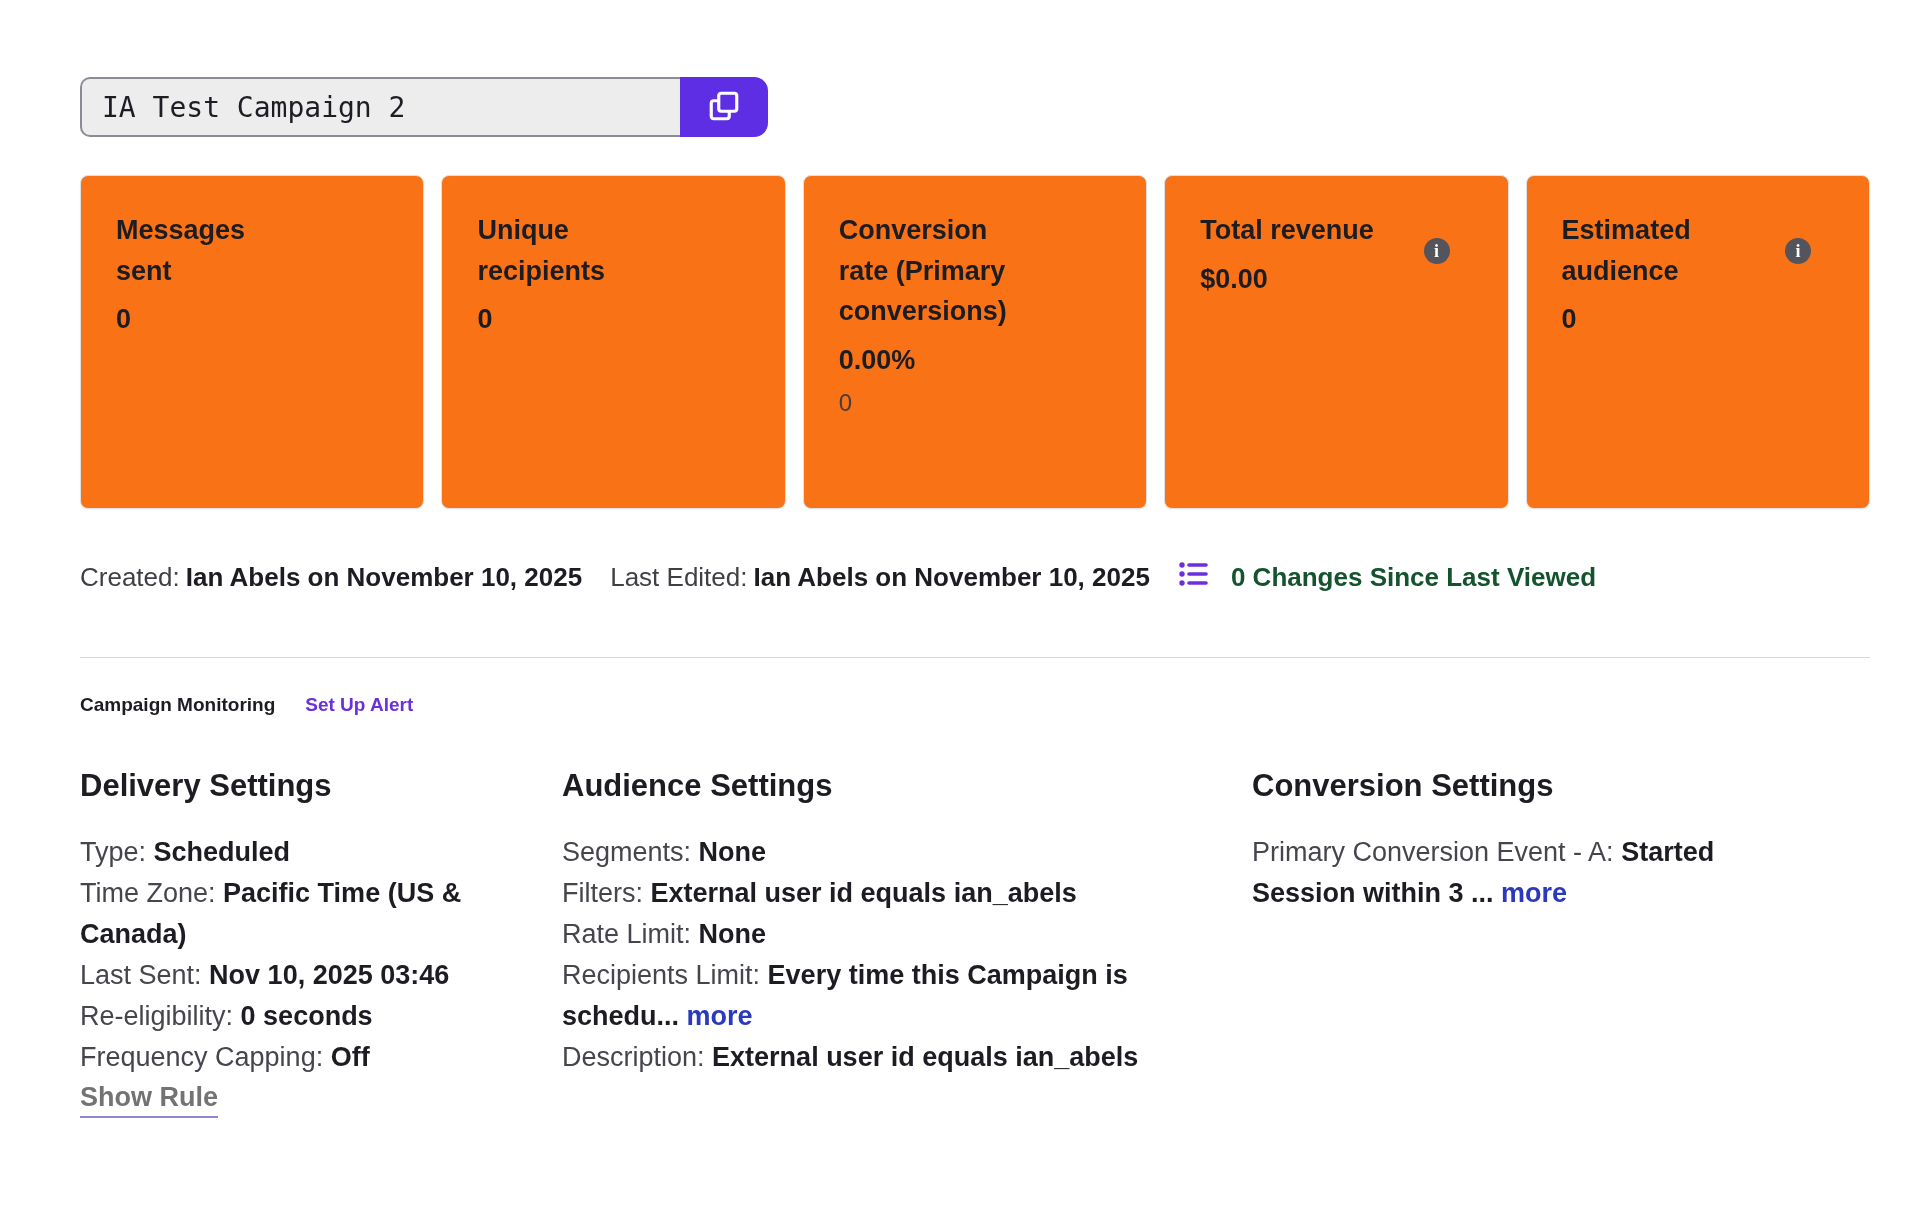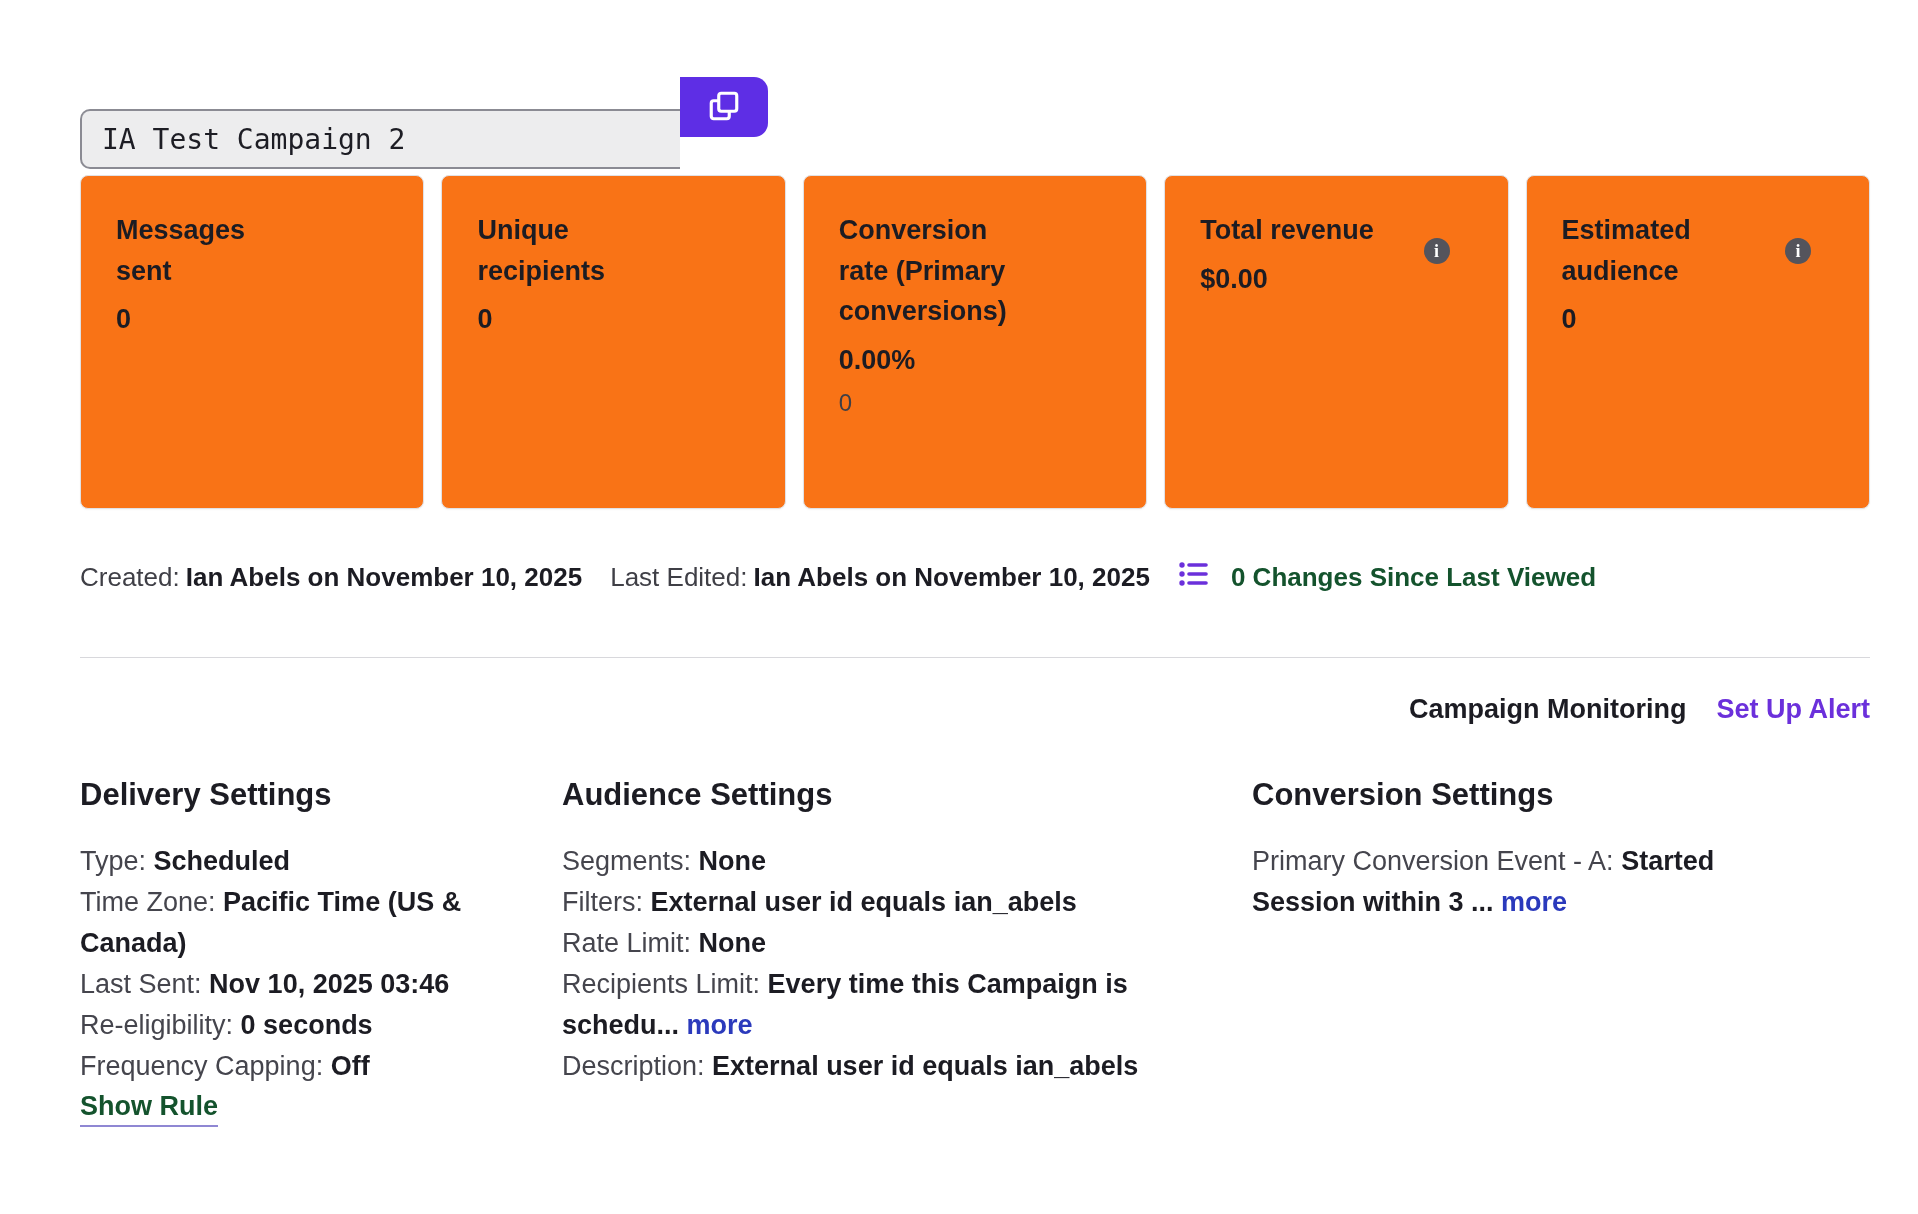--- a/index.html
+++ b/index.html
@@ -7,21 +7,21 @@
   body { font-family:"Liberation Sans", sans-serif; color:#1c1c23; }
   .page { padding:77px 48px 0 80px; width:1918px; }
 
   
   .name-row { display:flex; align-items:stretch; height:60px; }
   .name-input {
     width:600px; height:60px; background:#ededee;
     border:2px solid #8b8b93; border-right:none;
     border-radius:10px 0 0 10px;
     font-family:"DejaVu Sans Mono", monospace;
-    font-size:28px; color:#1d1d24; padding:0 20px; outline:none;margin-top:32px;
+    font-size:28px; color:#1d1d24; padding:0 20px; outline:none;
   }
   .copy-btn {
     width:88px; height:60px; background:#5e2ee5; border:none;
     border-radius:0 14px 14px 0; display:flex; align-items:center; justify-content:center;
     cursor:pointer;
   }
 
   
   .cards { margin-top:38px; display:grid; grid-template-columns:repeat(5,1fr); gap:17px; width:1790px; }
   .card {
@@ -43,36 +43,36 @@
 
   
   .meta-row { margin-top:51px; display:flex; align-items:center; gap:28px; font-size:26px; }
   .meta-label { color:#3f3f46; }
   .meta-label b { color:#1c1c23; font-weight:700; margin-left:6px; }
   .changes-link { display:flex; align-items:center; gap:23px; color:#14532d; font-weight:700; text-decoration:none; cursor:pointer; }
 
   .divider { margin-top:62px; width:1790px; height:1px; background:#d8d8dc; }
 
   
-  .monitoring { margin-top:36px; display:flex; align-items:baseline; gap:24px; font-size:27px;justify-content:flex-end; }
+  .monitoring { margin-top:36px; display:flex; align-items:baseline; gap:24px; font-size:19px; }
   .monitoring .mon-title { font-weight:700; color:#1c1c23; }
   .monitoring .mon-desc { color:#3f3f46; }
   .monitoring .mon-link { color:#6b30db; font-weight:700; text-decoration:none; margin-left:6px; cursor:pointer; }
 
   
   .settings { margin-top:52px; display:grid; grid-template-columns:482px 690px 1fr; width:1790px; }
   .settings h3 { font-size:31px; font-weight:700; color:#1c1c23; margin-bottom:28px; }
   .settings p { font-size:27px; line-height:1.52; color:#45454d; }
   .settings p b { color:#1c1c23; font-weight:700; }
   .col-delivery p   { max-width:390px; }
   .col-audience p   { max-width:600px; }
   .col-conversion p { max-width:540px; }
   .more-link { color:#2b3abc; font-weight:700; text-decoration:none; cursor:pointer; }
   .show-rule {
-    display:inline-block; margin-top:4px; color:#14532d; font-weight:700;
+    display:inline-block; margin-top:4px; color:#737373; font-weight:700;
     text-decoration:none; border-bottom:2px solid #8f87d3; padding-bottom:3px;
     font-size:27px; cursor:pointer;
   }
 </style>
 </head>
 <body>
 
 <div class="page">
 
   <div class="name-row">

